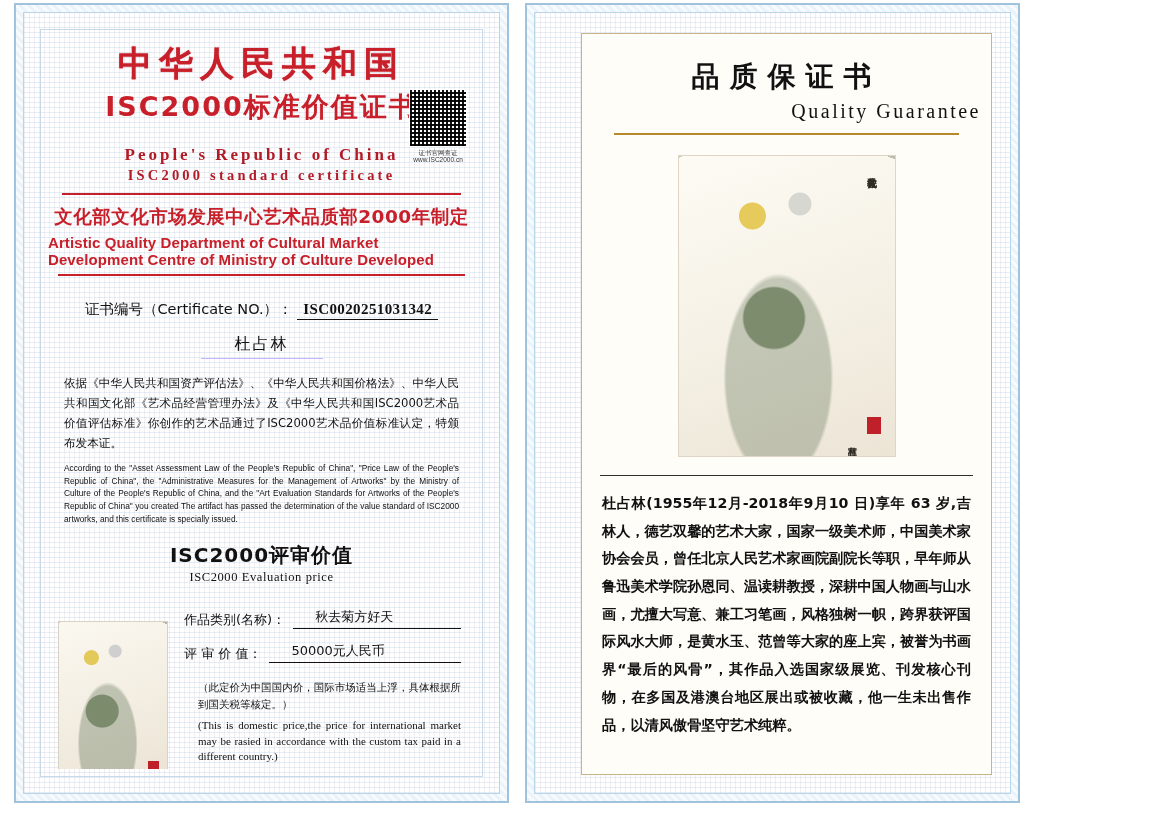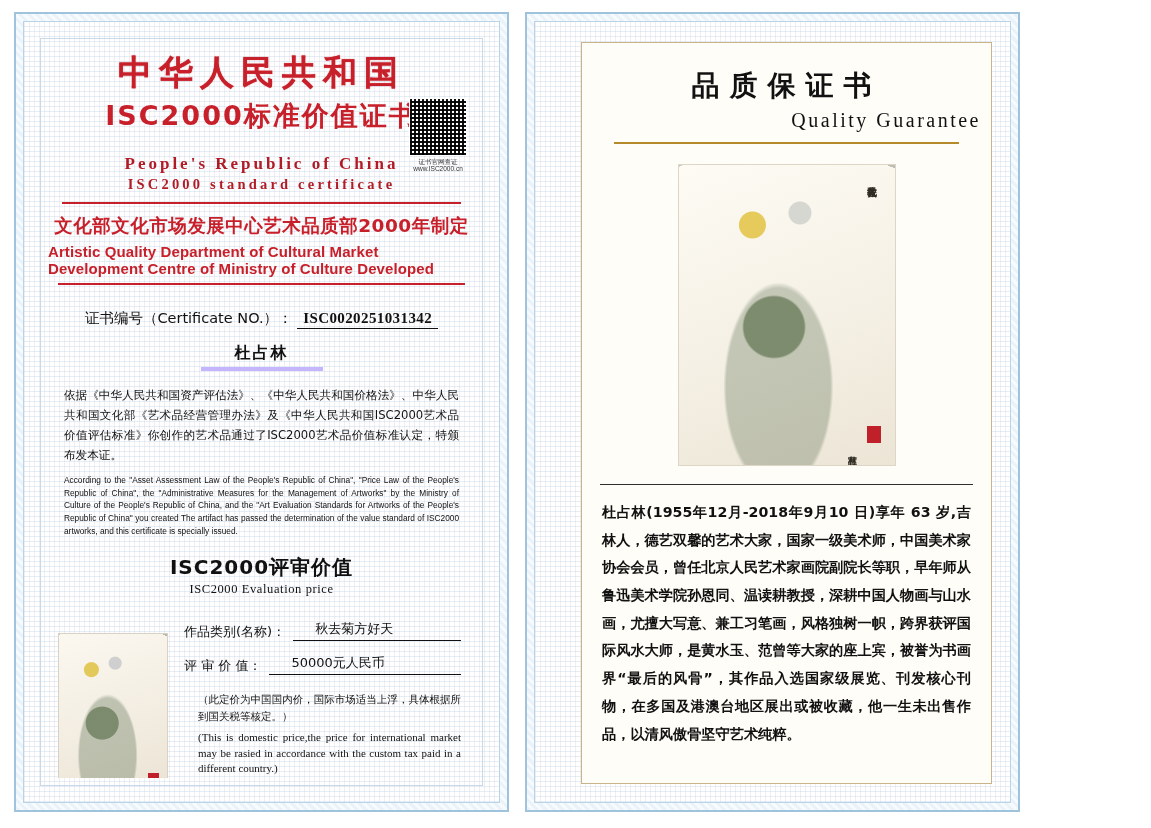--- a/index.html
+++ b/index.html
@@ -7,21 +7,21 @@
     width:1151px;height:828px;
     background:#ffffff;
     font-family:"Liberation Serif", serif;
     overflow:hidden;
   }
   .page{
     position:relative;
     width:1034px;height:828px;
     display:flex;
     gap:16px;
-    padding:12px 14px;
+    padding:3px 14px;
     box-sizing:border-box;
   }
 
   
   .cert{
     position:relative;
     background:#fdfdfb;
     box-sizing:border-box;
   }
   .cert-left{width:545px;height:800px;}
@@ -138,22 +138,22 @@
     font-size:15px;
     letter-spacing:.4px;
     padding:0 6px 1px 6px;
   }
   .author-row{
     margin-top:14px;text-align:center;
   }
   .author-name{
     display:inline-block;
     font-family:"DejaVu Sans", sans-serif;
-    font-weight:bold;font-size:16px;letter-spacing:2px;
-    border-bottom:4px solid #c4b5fd;
+    font-weight:normal;font-size:16px;letter-spacing:2px;
+    border-bottom:1px solid #c4b5fd;
     padding:0 34px 3px 34px;
     color:#111;
   }
   .body-cn{
     margin:14px 16px 8px 16px;
     font-family:"DejaVu Sans", sans-serif;
     font-size:11.6px;
     line-height:1.75;
     color:#111;
     text-align:justify;

